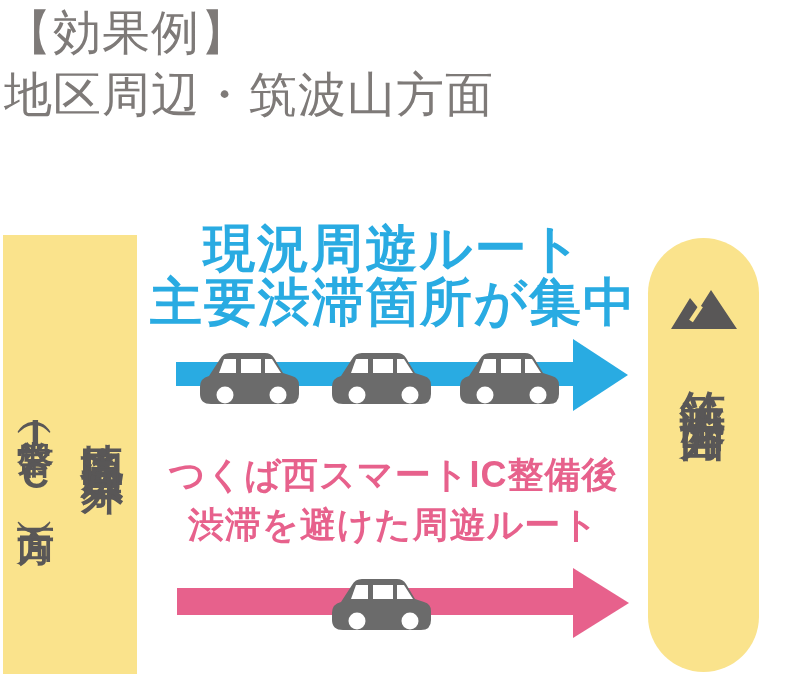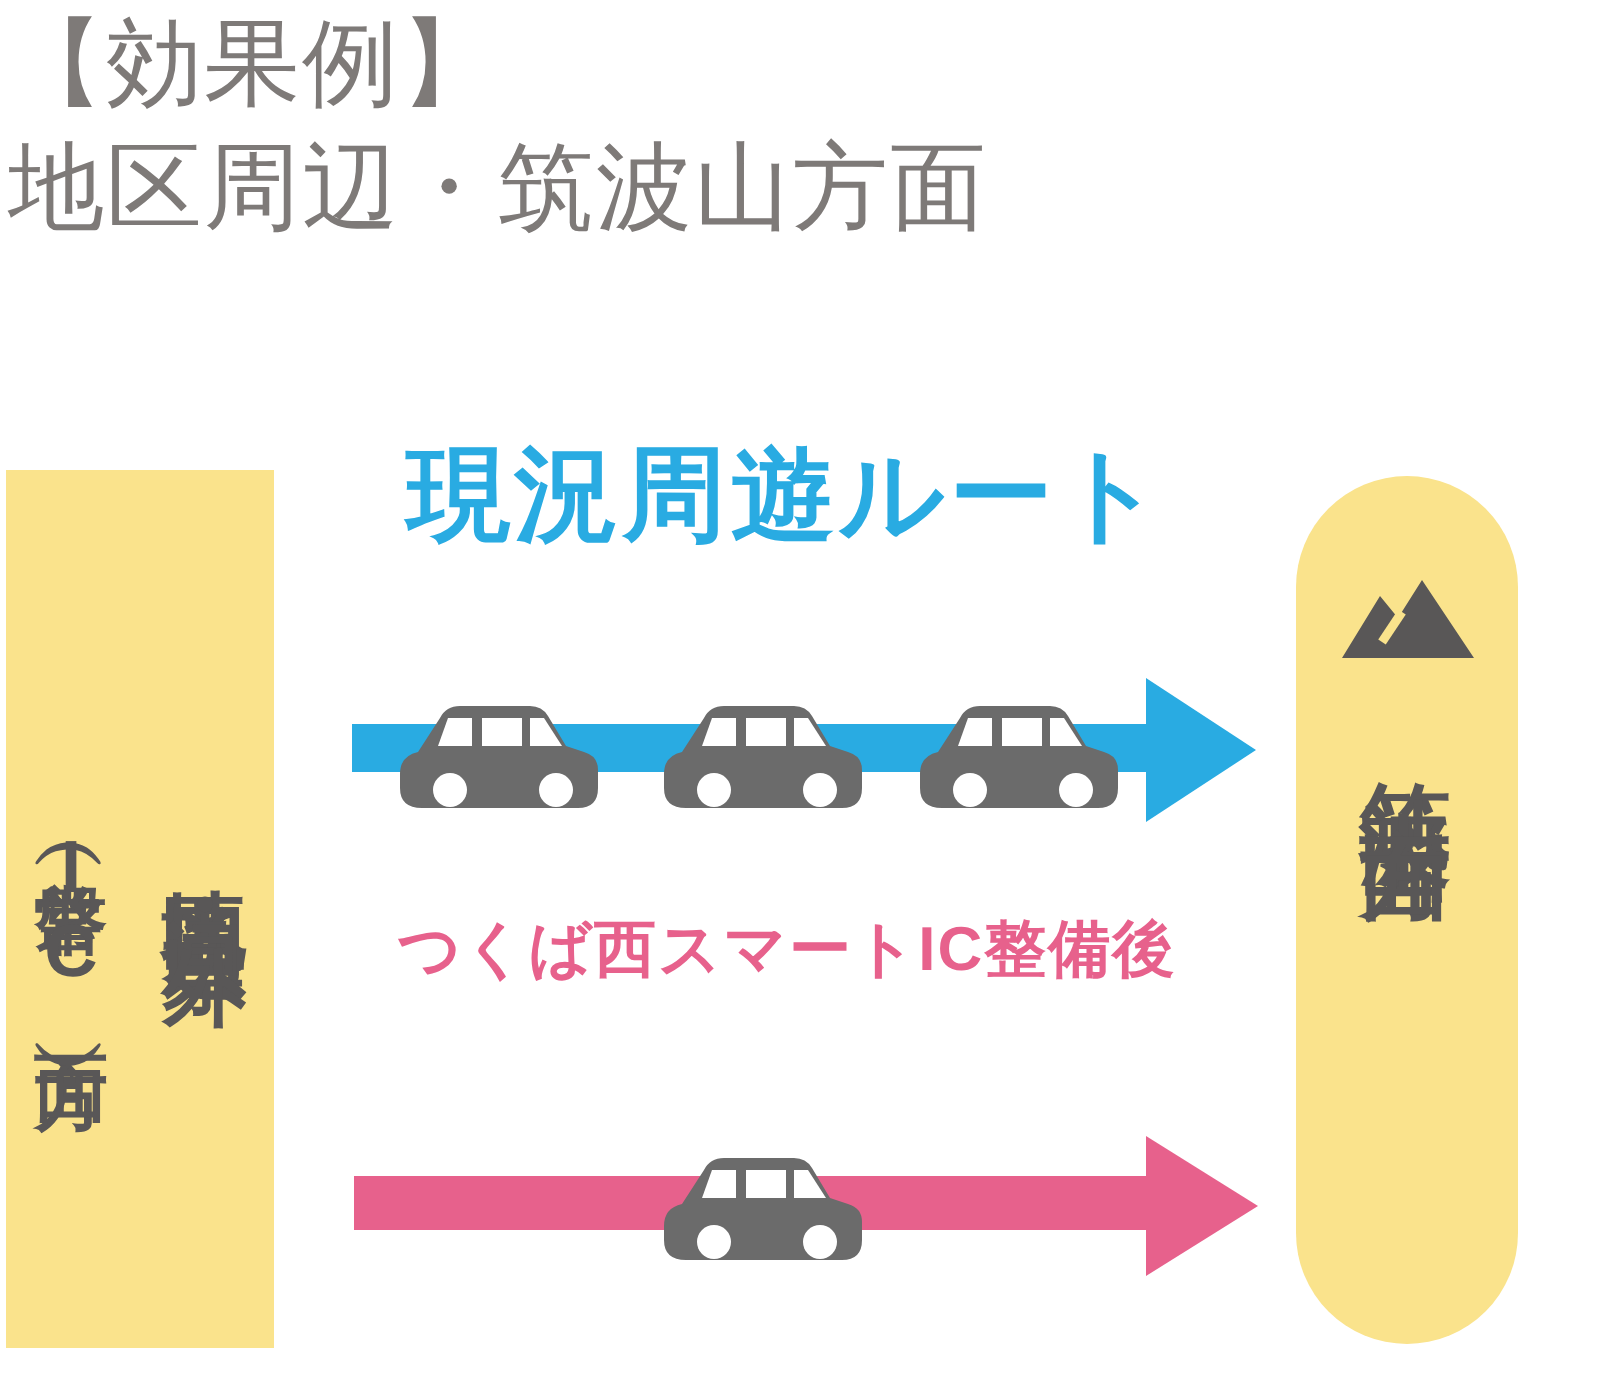--- a/index.html
+++ b/index.html
@@ -46,21 +46,21 @@
   }
   .dest-mountain { margin-top:48px; width:68px; height:44px; }
   .dest-label { margin-top:24px; font-size:46px; letter-spacing:7px; }
 
   
   .route-label {
     position:absolute; left:137px; width:513px; text-align:center;
     font-weight:bold; white-space:nowrap;
   }
   .route-label-blue { top:221px; font-size:52px; line-height:54px; letter-spacing:2px; color:var(--accent-blue); }
-  .route-label-pink { top:450px; font-size:31px; line-height:50px; letter-spacing:1px; color:var(--accent-pink); }
+  .route-label-pink { top:450px; font-size:36px; line-height:50px; letter-spacing:1px; color:var(--accent-pink); }
 
   
   .arrow-svg { position:absolute; width:455px; height:74px; }
   .arrow-blue { left:176px; top:338px; }
   .arrow-pink { left:177px; top:566px; }
   .car { position:absolute; width:104px; height:60px; z-index:2; }
   .car-b1 { left:197px; top:347px; }
   .car-b2 { left:329px; top:347px; }
   .car-b3 { left:457px; top:347px; }
   .car-p1 { left:329px; top:573px; }
@@ -98,37 +98,39 @@
   <div class="dest-box">
     <svg class="dest-mountain" viewBox="0 0 68 44">
       <polygon points="1,43 20,12 29,23 41,4 67,43" style="fill:var(--text-dark)"></polygon>
       <line x1="31" y1="20" x2="21" y2="35" style="stroke:var(--box-yellow)" stroke-width="4.5"></line>
     </svg>
     <div class="dest-label vtext">筑波山方面</div>
   </div>
 
   <div class="route-label route-label-blue">
     <div>現況周遊ルート</div>
+    <div>主要渋滞箇所が集中</div>
   </div>
   <svg class="arrow-svg arrow-blue" viewBox="0 0 455 74">
     <rect x="0" y="24" width="404" height="24" style="fill:var(--accent-blue)"></rect>
     <polygon points="397,1 452,37 397,73" style="fill:var(--accent-blue)"></polygon>
   </svg>
   <svg class="car car-b1" viewBox="0 0 104 60">
       <use href="#car-shape"></use>
     </svg>
   <svg class="car car-b2" viewBox="0 0 104 60">
       <use href="#car-shape"></use>
     </svg>
   <svg class="car car-b3" viewBox="0 0 104 60">
       <use href="#car-shape"></use>
     </svg>
 
   <div class="route-label route-label-pink">
     <div>つくば西スマートIC整備後</div>
+    <div>渋滞を避けた周遊ルート</div>
   </div>
   <svg class="arrow-svg arrow-pink" viewBox="0 0 455 74">
     <rect x="0" y="22" width="400" height="27" style="fill:var(--accent-pink)"></rect>
     <polygon points="396,2 452,37 396,72" style="fill:var(--accent-pink)"></polygon>
   </svg>
   <svg class="car car-p1" viewBox="0 0 104 60">
       <use href="#car-shape"></use>
     </svg>
 
 </div>

